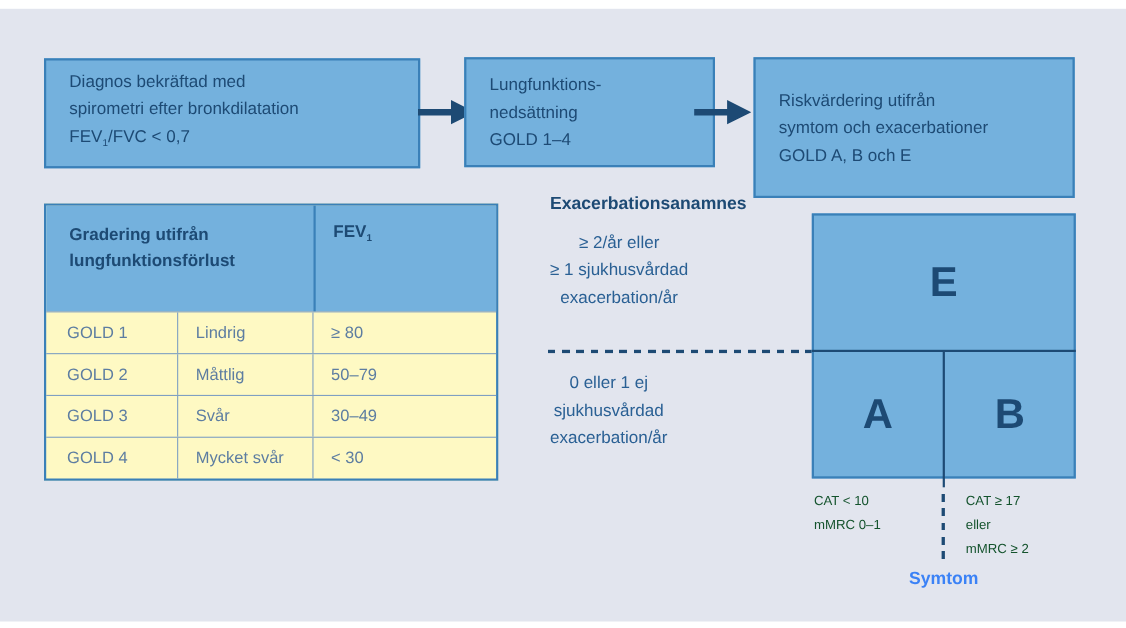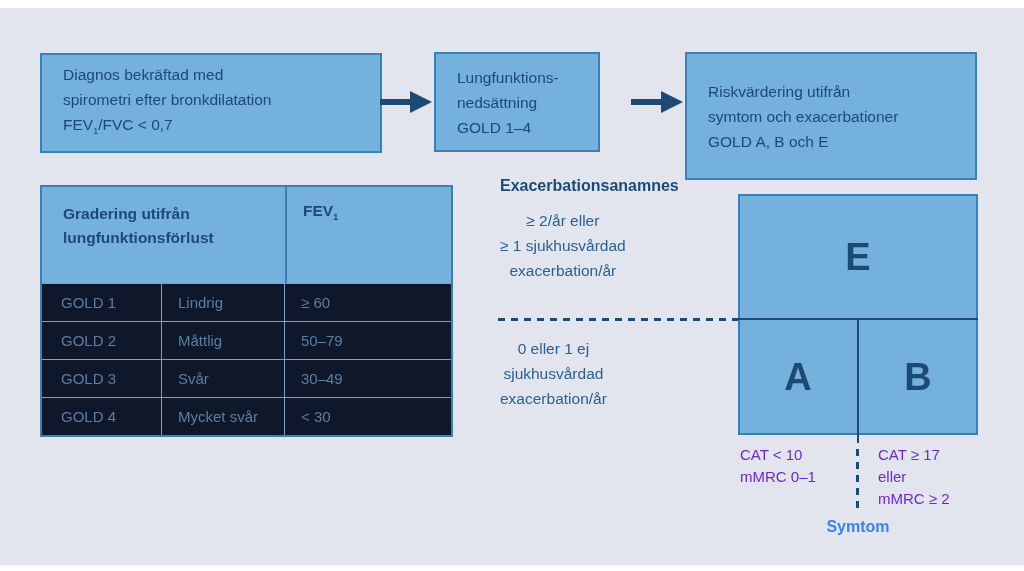--- a/index.html
+++ b/index.html
@@ -13,30 +13,30 @@
   }
   
   .flow-box {
     position:absolute; box-sizing:border-box;
     background:#74b1dd; border:2px solid #3a80b8; color:#1d4a74;
     font-size:15.5px; font-weight:500; line-height:25px;
     display:flex; flex-direction:column; justify-content:center;
     padding:0 18px 0 21px;
   }
   #flow-box-1 { left:40px;  top:53px; width:342px; height:100px; }
-  #flow-box-2 { left:434px; top:52px; width:166px; height:100px; }
+  #flow-box-2 { left:422px; top:52px; width:228px; height:100px; }
   #flow-box-3 { left:685px; top:52px; width:292px; height:128px; }
   .arrow { position:absolute; width:52px; height:26px; }
   #arrow-1 { left:380px; top:89px; }
   #arrow-2 { left:631px; top:89px; }
   sub.fev-sub { font-size:9px; }
   
   .gold-table {
     position:absolute; left:40px; top:185px; width:413px; box-sizing:border-box;
-    border:2px solid #3a80b8; background:#0f172a; color:#5d7da1;
+    border:2px solid #3a80b8; background:#fef9c3; color:#5d7da1;
   }
   .gt-head { display:flex; height:96px; background:#74b1dd; color:#1d4a74; box-sizing:border-box; }
   .gt-head-main {
     box-sizing:border-box; width:245px; border-right:2px solid #3a80b8;
     font-weight:bold; font-size:15.5px; line-height:24px; padding:15px 20px 0 21px;
   }
   .gt-head-fev { flex:1; box-sizing:border-box; padding:13px 10px 15px 16px; font-size:13.5px; line-height:20px; }
   .gt-head-fev .fev-title { font-weight:bold; font-size:15.5px; line-height:22px; }
   .gt-row { display:flex; height:38px; border-top:1px solid #7fa0c2; font-size:15px; box-sizing:border-box; }
   .gt-c { box-sizing:border-box; display:flex; align-items:center; }
@@ -62,21 +62,21 @@
   }
   #cell-e { left:738px; top:194px; width:240px; height:126px; }
   #cell-a { left:738px; top:320px; width:120px; height:115px; }
   #cell-b { left:858px; top:320px; width:120px; height:115px; }
   .abe-hdiv { position:absolute; left:738px; top:318px; width:240px; height:2px; background:#1d4a74; }
   .abe-vdiv { position:absolute; left:857px; top:320px; width:2px;  height:123px; background:#1d4a74; }
   .dashed-v {
     position:absolute; left:856px; top:449px; width:3px; height:62px;
     background:repeating-linear-gradient(180deg,#1d4a74 0 7px,transparent 7px 13px);
   }
-  .sym-lines { position:absolute; font-size:15px; line-height:22px; color:#6d28d9; font-weight:500; }
+  .sym-lines { position:absolute; font-size:12px; line-height:22px; color:#14532d; font-weight:500; }
   #sym-left  { left:740px; top:444px; }
   #sym-right { left:878px; top:444px; }
   .sym-label {
     position:absolute; left:738px; top:518px; width:240px; text-align:center;
     font-size:16px; font-weight:bold; color:#3b82f6;
   }
 </style>
 </head>
 <body>
 
@@ -112,21 +112,21 @@
   <div class="gold-table">
     <div class="gt-head">
       <div class="gt-head-main">Gradering utifrån lungfunktionsförlust</div>
       <div class="gt-head-fev">
         <div class="fev-title"><span>FEV</span><sub class="fev-sub">1</sub></div>
       </div>
     </div>
     <div class="gt-row">
       <div class="gt-c gt-c1">GOLD 1</div>
       <div class="gt-c gt-c2">Lindrig</div>
-      <div class="gt-c gt-c3">≥ 60</div>
+      <div class="gt-c gt-c3">≥ 80</div>
     </div>
     <div class="gt-row">
       <div class="gt-c gt-c1">GOLD 2</div>
       <div class="gt-c gt-c2">Måttlig</div>
       <div class="gt-c gt-c3">50–79</div>
     </div>
     <div class="gt-row">
       <div class="gt-c gt-c1">GOLD 3</div>
       <div class="gt-c gt-c2">Svår</div>
       <div class="gt-c gt-c3">30–49</div>

